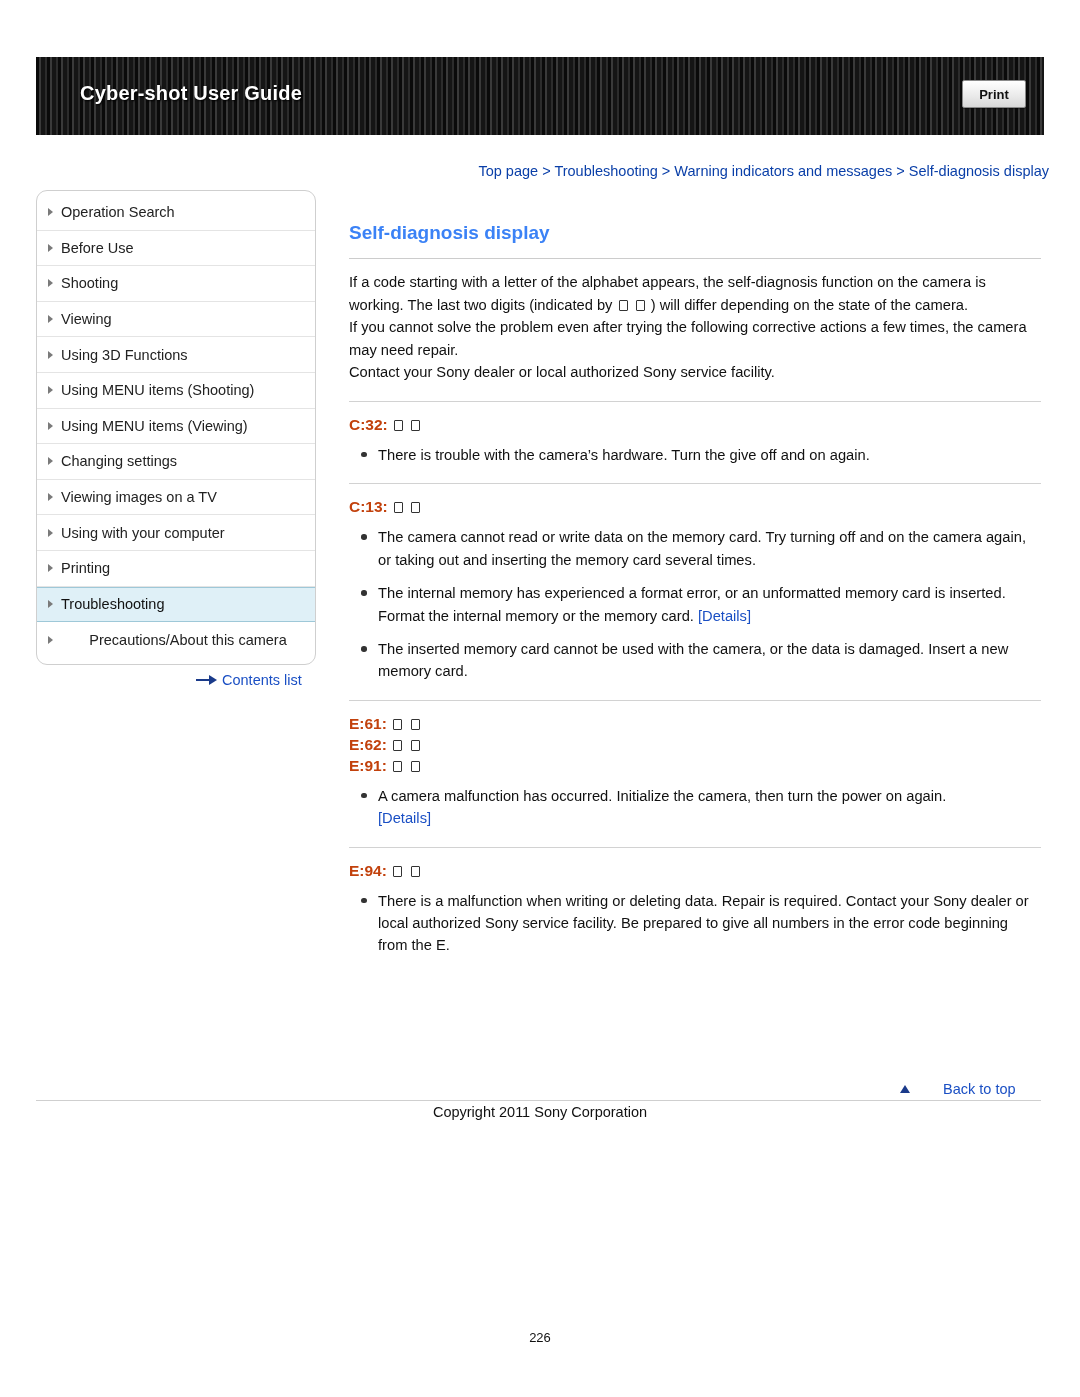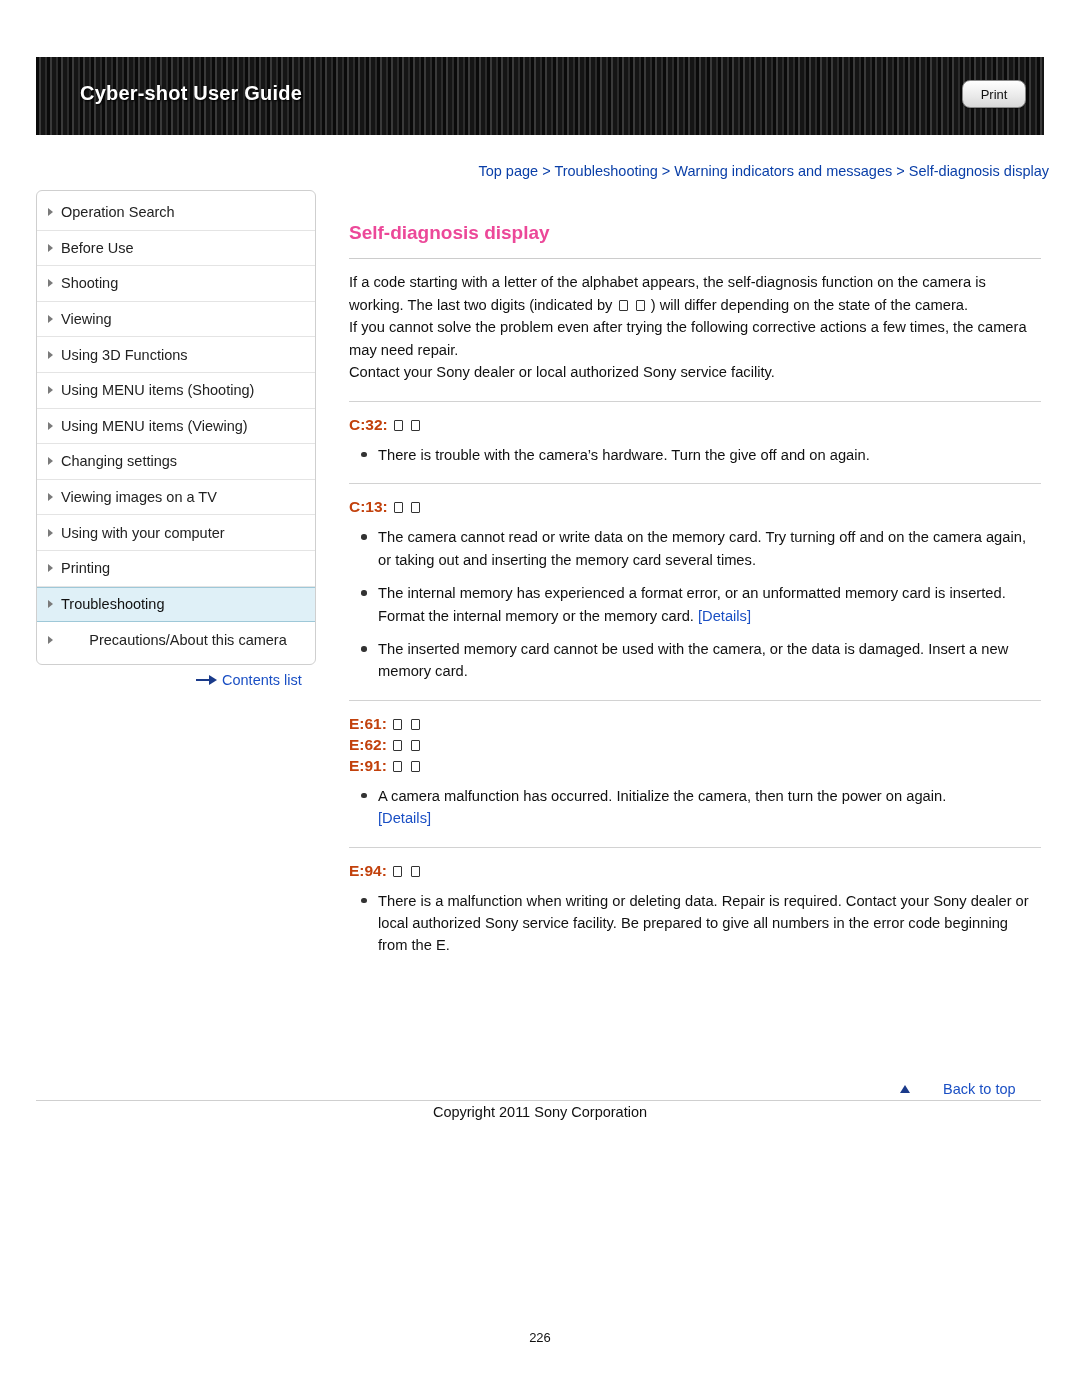--- a/index.html
+++ b/index.html
@@ -45,28 +45,29 @@
     white-space: nowrap;
   }
   .print-button {
     position: absolute;
     right: 18px;
     top: 23px;
     width: 62px;
     height: 26px;
     background: linear-gradient(#ffffff, #e9e9e9 60%, #d8d8d8);
     border: 1px solid #8a8a8a;
-    border-radius: 8px;
+    border-radius: 2px;
     font-size: 13px;
     color: #111111;
     display: flex;
     align-items: center;
     justify-content: center;
     box-shadow: 0 1px 1px rgba(0,0,0,0.4);
     cursor: pointer;
+    font-weight: bold;
   }
 
   
   .breadcrumb {
     position: absolute;
     left: 349px;
     top: 163px;
     width: 700px;
     text-align: right;
     font-size: 14.5px;
@@ -74,21 +75,21 @@
     white-space: nowrap;
   }
 
   
   .sidebar {
     position: absolute;
     left: 36px;
     top: 190px;
     width: 280px;
     border: 1px solid #cfcfcf;
-    border-radius: 6px;
+    border-radius: 11px;
     background: #ffffff;
     box-sizing: border-box;
     padding: 4px 0 6px 0;
   }
   .side-item {
     position: relative;
     height: 35.6px;
     display: flex;
     align-items: center;
     padding-left: 24px;
@@ -155,21 +156,21 @@
     left: 349px;
     top: 222px;
     width: 692px;
   }
   h1.page-title {
     font-size: 19px;
     font-weight: bold;
     margin: 0 0 12px 0;
     padding: 0 0 14px 0;
     border-bottom: 1px solid #cccccc;
-    color: #ec4899;
+    color: #3b82f6;
   }
   p.para {
     font-size: 14.7px;
     line-height: 22.6px;
     margin: 0 0 0 0;
     color: #111;
   }
   p.para + p.para { margin-top: 0px; }
   .sq {
     display: inline-block;

